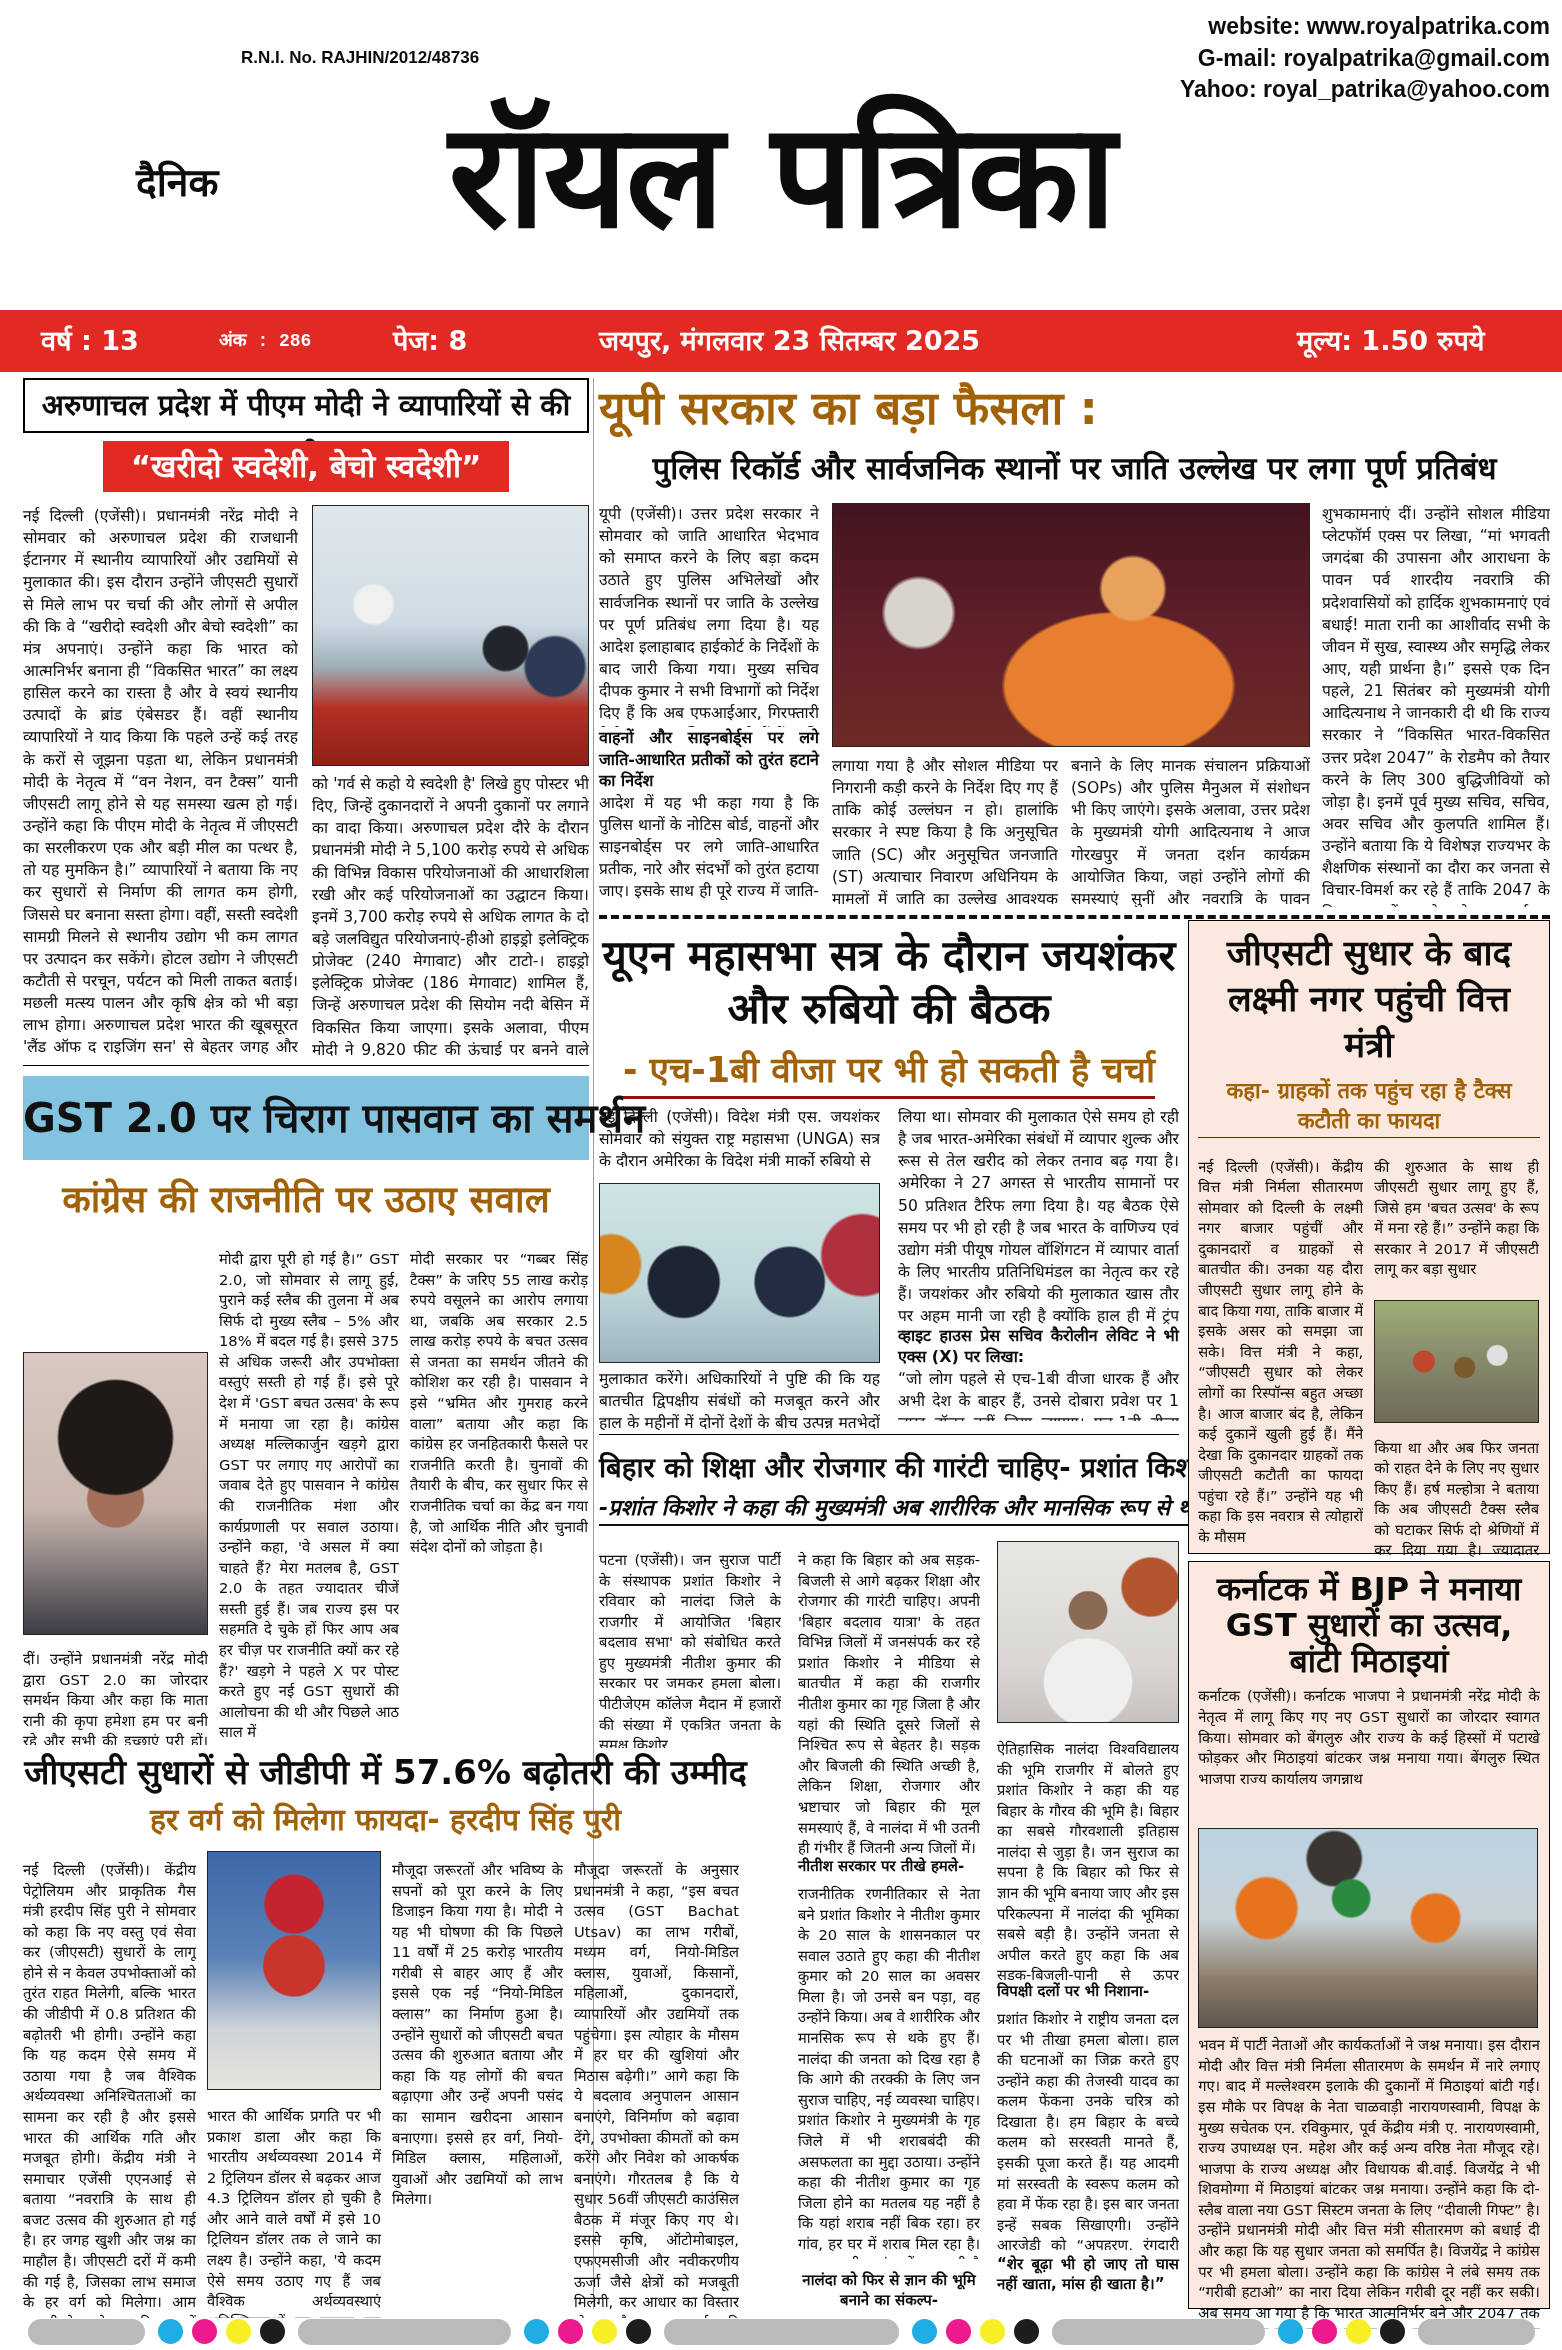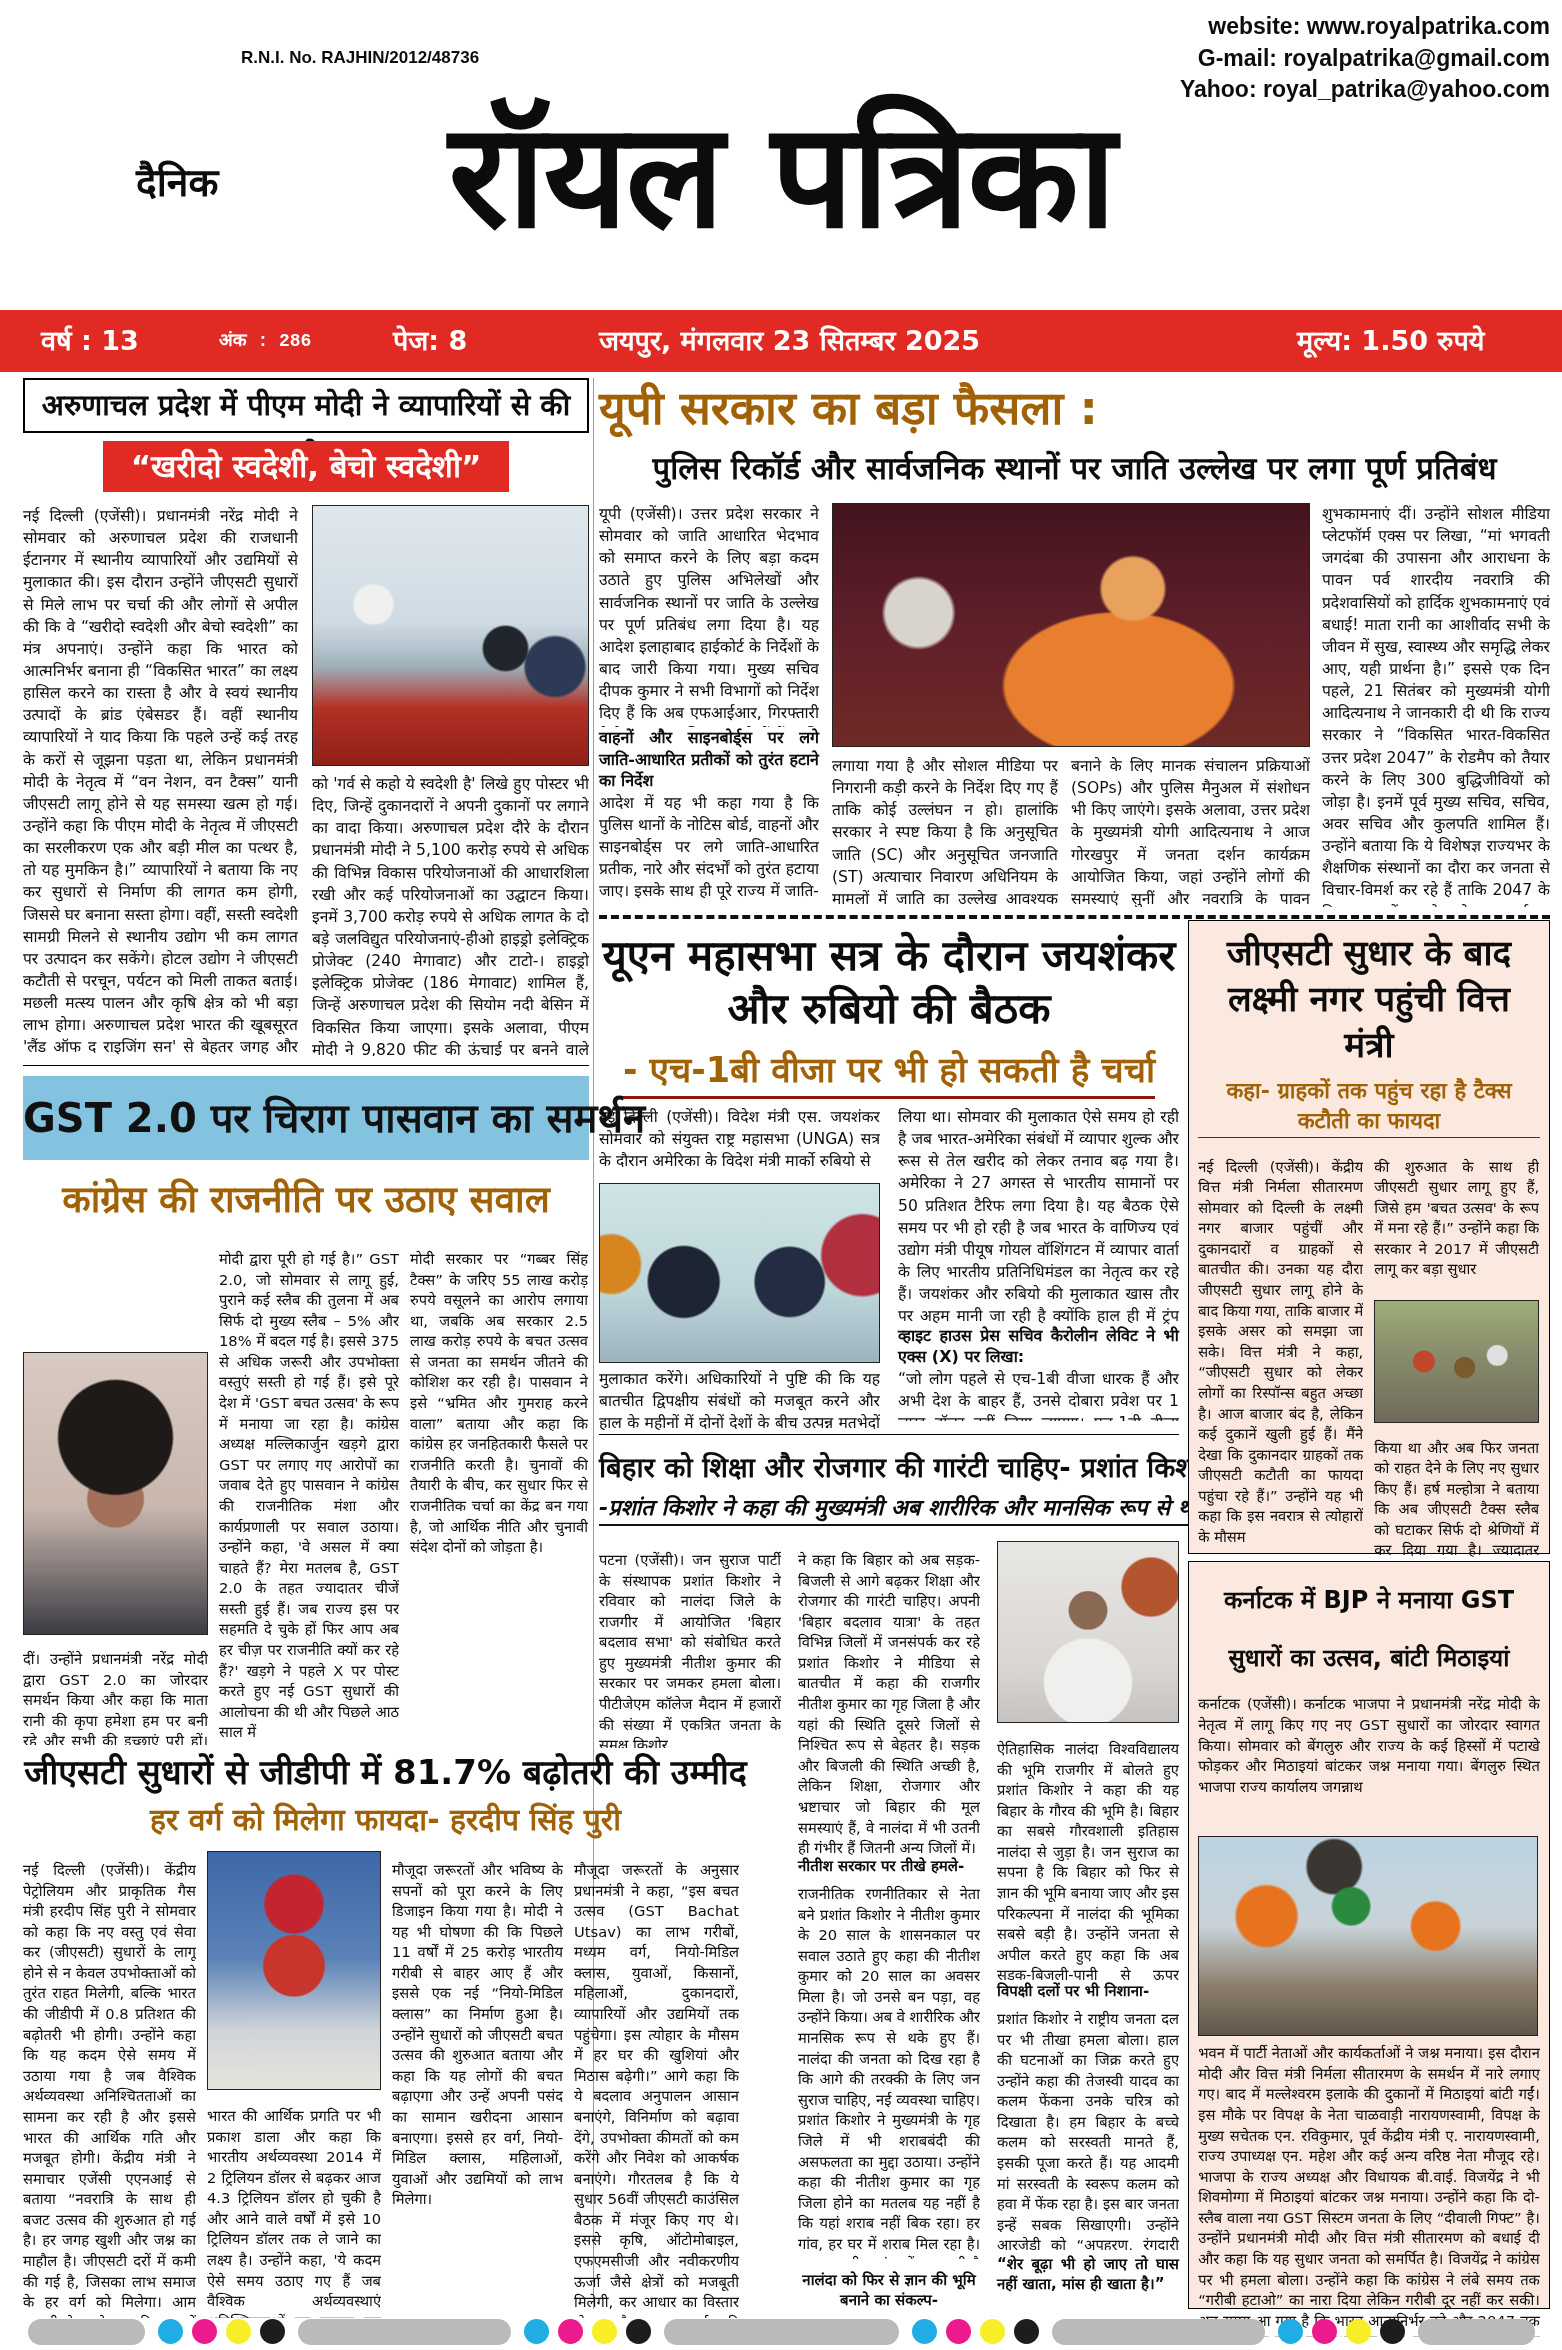--- a/index.html
+++ b/index.html
@@ -73,21 +73,21 @@
   <div class="abs center bold red-txt" style="left:23px;top:1174px;width:566px;height:51px;font-size:37px;line-height:51px;">कांग्रेस की राजनीति पर उठाए सवाल</div>
   <div class="abs photo" style="left:23px;top:1352px;width:185px;height:283px;
        background:
          radial-gradient(circle at 50% 30%, #1d1a18 0 26%, transparent 27%),
          radial-gradient(circle at 50% 52%, #a3705c 0 16%, transparent 17%),
          linear-gradient(180deg,#d8c9c2 0%,#c9b7ae 55%,#3c3c44 100%);"></div>
   <div class="abs body-sm" style="left:23px;top:1640px;width:185px;height:96px;">दीं। उन्होंने प्रधानमंत्री नरेंद्र मोदी द्वारा GST 2.0 का जोरदार समर्थन किया और कहा कि माता रानी की कृपा हमेशा हम पर बनी रहे और सभी की इच्छाएं पूरी हों। लेकिन मैं कहूँगा कि माता रानी की कृपा से, सभी नागरिकों की एक बड़ी इच्छा पहले ही हमारे प्रधानमंत्री नरेंद्र</div>
   <div class="abs body-sm" style="left:219px;top:1240px;width:180px;height:496px;">मोदी द्वारा पूरी हो गई है।” GST 2.0, जो सोमवार से लागू हुई, पुराने कई स्लैब की तुलना में अब सिर्फ दो मुख्य स्लैब – 5% और 18% में बदल गई है। इससे 375 से अधिक जरूरी और उपभोक्ता वस्तुएं सस्ती हो गई हैं। इसे पूरे देश में 'GST बचत उत्सव' के रूप में मनाया जा रहा है। कांग्रेस अध्यक्ष मल्लिकार्जुन खड़गे द्वारा GST पर लगाए गए आरोपों का जवाब देते हुए पासवान ने कांग्रेस की राजनीतिक मंशा और कार्यप्रणाली पर सवाल उठाया। उन्होंने कहा, 'वे असल में क्या चाहते हैं? मेरा मतलब है, GST 2.0 के तहत ज्यादातर चीजें सस्ती हुई हैं। जब राज्य इस पर सहमति दे चुके हों फिर आप अब हर चीज़ पर राजनीति क्यों कर रहे हैं?' खड़गे ने पहले X पर पोस्ट करते हुए नई GST सुधारों की आलोचना की थी और पिछले आठ साल में</div>
   <div class="abs body-sm" style="left:410px;top:1240px;width:178px;height:496px;">मोदी सरकार पर “गब्बर सिंह टैक्स” के जरिए 55 लाख करोड़ रुपये वसूलने का आरोप लगाया था, जबकि अब सरकार 2.5 लाख करोड़ रुपये के बचत उत्सव से जनता का समर्थन जीतने की कोशिश कर रही है। पासवान ने इसे “भ्रमित और गुमराह करने वाला” बताया और कहा कि कांग्रेस हर जनहितकारी फैसले पर राजनीति करती है। चुनावों की तैयारी के बीच, कर सुधार फिर से राजनीतिक चर्चा का केंद्र बन गया है, जो आर्थिक नीति और चुनावी संदेश दोनों को जोड़ता है।</div>
 
-  <div class="abs center bold nowrap" style="left:23px;top:1747px;width:725px;height:50px;font-size:34px;line-height:50px;">जीएसटी सुधारों से जीडीपी में 81.7% बढ़ोतरी की उम्मीद</div>
+  <div class="abs center bold nowrap" style="left:23px;top:1747px;width:725px;height:50px;font-size:34px;line-height:50px;">जीएसटी सुधारों से जीडीपी में 57.6% बढ़ोतरी की उम्मीद</div>
   <div class="abs center bold red-txt" style="left:23px;top:1798px;width:725px;height:44px;font-size:30px;line-height:44px;">हर वर्ग को मिलेगा फायदा- हरदीप सिंह पुरी</div>
   <div class="abs body-sm" style="left:23px;top:1851px;width:173px;height:458px;">नई दिल्ली (एजेंसी)। केंद्रीय पेट्रोलियम और प्राकृतिक गैस मंत्री हरदीप सिंह पुरी ने सोमवार को कहा कि नए वस्तु एवं सेवा कर (जीएसटी) सुधारों के लागू होने से न केवल उपभोक्ताओं को तुरंत राहत मिलेगी, बल्कि भारत की जीडीपी में 0.8 प्रतिशत की बढ़ोतरी भी होगी। उन्होंने कहा कि यह कदम ऐसे समय में उठाया गया है जब वैश्विक अर्थव्यवस्था अनिश्चितताओं का सामना कर रही है और इससे भारत की आर्थिक गति और मजबूत होगी। केंद्रीय मंत्री ने समाचार एजेंसी एएनआई से बताया “नवरात्रि के साथ ही बजट उत्सव की शुरुआत हो गई है। हर जगह खुशी और जश्न का माहौल है। जीएसटी दरों में कमी की गई है, जिसका लाभ समाज के हर वर्ग को मिलेगा। आम आदमी के इस्तेमाल की वस्तुओं पर जीएसटी दरें कम कर दी गई हैं और कुछ मामलों में पूरी तरह हटा दी गई हैं। पुरी ने</div>
   <div class="abs photo" style="left:207px;top:1851px;width:174px;height:239px;
        background:
          radial-gradient(circle at 50% 22%, #c42430 0 14%, transparent 15%),
          radial-gradient(circle at 50% 48%, #c8352c 0 20%, transparent 21%),
          linear-gradient(180deg,#3d68a8 0%,#5b82b8 45%,#cfd4d8 75%,#e7e4de 100%);"></div>
   <div class="abs body-sm" style="left:207px;top:2097px;width:174px;height:212px;">भारत की आर्थिक प्रगति पर भी प्रकाश डाला और कहा कि भारतीय अर्थव्यवस्था 2014 में 2 ट्रिलियन डॉलर से बढ़कर आज 4.3 ट्रिलियन डॉलर हो चुकी है और आने वाले वर्षों में इसे 10 ट्रिलियन डॉलर तक ले जाने का लक्ष्य है। उन्होंने कहा, 'ये कदम ऐसे समय उठाए गए हैं जब वैश्विक अर्थव्यवस्थाएं अनिश्चितताओं का सामना कर रही हैं। हमारा उद्देश्य अर्थव्यवस्था को मजबूत और लचीला बनाना है। इससे पहले प्रधानमंत्री नरेंद्र मोदी ने रविवार शाम को वीडियो कॉन्फ्रेंसिंग के जरिए जीएसटी सुधारों को देश की प्रगति का हिस्सा बताया। उन्होंने कहा कि सुधार एक निरंतर प्रक्रिया है और इन बदलावों को देश की</div>
   <div class="abs body-sm" style="left:392px;top:1851px;width:171px;height:458px;">मौजूदा जरूरतों और भविष्य के सपनों को पूरा करने के लिए डिजाइन किया गया है। मोदी ने यह भी घोषणा की कि पिछले 11 वर्षों में 25 करोड़ भारतीय गरीबी से बाहर आए हैं और इससे एक नई “नियो-मिडिल क्लास” का निर्माण हुआ है। उन्होंने सुधारों को जीएसटी बचत उत्सव की शुरुआत बताया और कहा कि यह लोगों की बचत बढ़ाएगा और उन्हें अपनी पसंद का सामान खरीदना आसान बनाएगा। इससे हर वर्ग, नियो-मिडिल क्लास, महिलाओं, युवाओं और उद्यमियों को लाभ मिलेगा।</div>
   <div class="abs body-sm" style="left:574px;top:1851px;width:165px;height:458px;">मौजूदा जरूरतों के अनुसार प्रधानमंत्री ने कहा, “इस बचत उत्सव (GST Bachat Utsav) का लाभ गरीबों, मध्यम वर्ग, नियो-मिडिल क्लास, युवाओं, किसानों, महिलाओं, दुकानदारों, व्यापारियों और उद्यमियों तक पहुंचेगा। इस त्योहार के मौसम में हर घर की खुशियां और मिठास बढ़ेगी।” आगे कहा कि ये बदलाव अनुपालन आसान बनाएंगे, विनिर्माण को बढ़ावा देंगे, उपभोक्ता कीमतों को कम करेंगे और निवेश को आकर्षक बनाएंगे। गौरतलब है कि ये सुधार 56वीं जीएसटी काउंसिल बैठक में मंजूर किए गए थे। इससे कृषि, ऑटोमोबाइल, एफएमसीजी और नवीकरणीय ऊर्जा जैसे क्षेत्रों को मजबूती मिलेगी, कर आधार का विस्तार होगा और एमएसएमई की स्थिति भी मजबूत होगी।</div>
@@ -166,21 +166,21 @@
            background:
              radial-gradient(circle at 55% 55%, #7a5a2e 0 9%, transparent 10%),
              radial-gradient(circle at 30% 50%, #c2452e 0 8%, transparent 9%),
              radial-gradient(circle at 75% 45%, #e0dede 0 7%, transparent 8%),
              linear-gradient(180deg,#9fae74 0%,#8a8f6e 40%,#6f6a58 100%);"></div>
       <div class="abs body-sm" style="left:176px;top:281px;width:165px;height:215px;">किया था और अब फिर जनता को राहत देने के लिए नए सुधार किए हैं। हर्ष मल्होत्रा ने बताया कि अब जीएसटी टैक्स स्लैब को घटाकर सिर्फ दो श्रेणियों में कर दिया गया है। ज्यादातर सामान अब 5 प्रतिशत वाले स्लैब में आ गए हैं। बाजार में बातचीत के दौरान एक दुकानदार ने कहा कि सरकार का यह कदम बहुत अच्छा है और लोग इससे संतुष्ट हैं। एक व्यापारी ने बताया कि वह पैकेजिंग उत्पादों पर जीएसटी दर कम होने से खुश हैं और इससे कॉपियों से बड़ी राहत मिलेगी। बाजार में बातचीत के दौरान कहा कि सरकार का यह कदम बहुत अच्छा है और लोग इससे संतुष्ट हैं। इसमें वह स्कूली बच्चों की कॉपियां, किताबें समेत सभी स्टेशनरी सामग्री, खेल उत्पादों से लेकर इसमें लगे दैनिक जरूरत की चीजें शामिल हैं। जीएसटी सुधार से स्वास्थ्य और जीवन बीमा अब पूरी तरह टैक्स फ्री हो गए हैं। एसी, टीवी जैसी चीजों पर टैक्स घटाकर 18 प्रतिशत किया गया है जबकि पहले 28 प्रतिशत था। इसके अलावा 33 जीवन रक्षक दवाओं सहित लगभग 370 प्रोडक्ट्स पर टैक्स कम हुआ है। इन सुधारों का मकसद आम जनता की बचत बढ़ाना और डिस्पोजेबल इनकम बढ़ाना है, जिससे अर्थव्यवस्था में लगभग 2 लाख करोड़ रुपये का अतिरिक्त निवेश होगा।</div>
     </div>
   </div>
 
   <div class="abs pinkbox" style="left:1188px;top:1561px;width:362px;height:748px;padding:9.2px;">
-    <div class="center bold" style="font-size:24px;line-height:58px;">कर्नाटक में BJP ने मनाया GST सुधारों का उत्सव, बांटी मिठाइयां</div>
+    <div class="center bold" style="font-size:32px;line-height:36px;">कर्नाटक में BJP ने मनाया GST सुधारों का उत्सव, बांटी मिठाइयां</div>
     <div class="body-sm" style="margin-top:7.3px;height:136px;">कर्नाटक (एजेंसी)। कर्नाटक भाजपा ने प्रधानमंत्री नरेंद्र मोदी के नेतृत्व में लागू किए गए नए GST सुधारों का जोरदार स्वागत किया। सोमवार को बेंगलुरु और राज्य के कई हिस्सों में पटाखे फोड़कर और मिठाइयां बांटकर जश्न मनाया गया। बेंगलुरु स्थित भाजपा राज्य कार्यालय जगन्नाथ</div>
     <div class="photo" style="margin-top:5.5px;width:340px;height:200px;
          background:
            radial-gradient(circle at 20% 40%, #e8731e 0 10%, transparent 11%),
            radial-gradient(circle at 45% 35%, #2a8a3e 0 8%, transparent 9%),
            radial-gradient(circle at 70% 45%, #e8731e 0 9%, transparent 10%),
            radial-gradient(circle at 40% 15%, #3a3632 0 10%, transparent 11%),
            linear-gradient(180deg,#bcd3e2 0%,#c8d3d8 45%,#8d7f6c 75%,#5f564a 100%);"></div>
     <div class="body-sm" style="margin-top:7.3px;height:294px;">भवन में पार्टी नेताओं और कार्यकर्ताओं ने जश्न मनाया। इस दौरान मोदी और वित्त मंत्री निर्मला सीतारमण के समर्थन में नारे लगाए गए। बाद में मल्लेश्वरम इलाके की दुकानों में मिठाइयां बांटी गईं। इस मौके पर विपक्ष के नेता चाळवाड़ी नारायणस्वामी, विपक्ष के मुख्य सचेतक एन. रविकुमार, पूर्व केंद्रीय मंत्री ए. नारायणस्वामी, राज्य उपाध्यक्ष एन. महेश और कई अन्य वरिष्ठ नेता मौजूद रहे। भाजपा के राज्य अध्यक्ष और विधायक बी.वाई. विजयेंद्र ने भी शिवमोग्गा में मिठाइयां बांटकर जश्न मनाया। उन्होंने कहा कि दो-स्लैब वाला नया GST सिस्टम जनता के लिए “दीवाली गिफ्ट” है। उन्होंने प्रधानमंत्री मोदी और वित्त मंत्री सीतारमण को बधाई दी और कहा कि यह सुधार जनता को समर्पित है। विजयेंद्र ने कांग्रेस पर भी हमला बोला। उन्होंने कहा कि कांग्रेस ने लंबे समय तक “गरीबी हटाओ” का नारा दिया लेकिन गरीबी दूर नहीं कर सकी। अब समय आ गया है कि भारत आत्मनिर्भर बने और 2047 तक विकसित राष्ट्र बनने का लक्ष्य पूरा करे। उन्होंने कहा कि वैश्विक चुनौतियों से निपटने के लिए योजनाबद्ध रणनीति की जरूरत है और भारत को स्वदेशी उत्पादों पर ज़्यादा ध्यान देना चाहिए। इस दौरान विधान परिषद के सदस्य डी.एस. अरुण और डॉ. धनंजय सर्जी समेत कई स्थानीय नेता और कार्यकर्ता भी मौजूद रहे।</div>
   </div>

